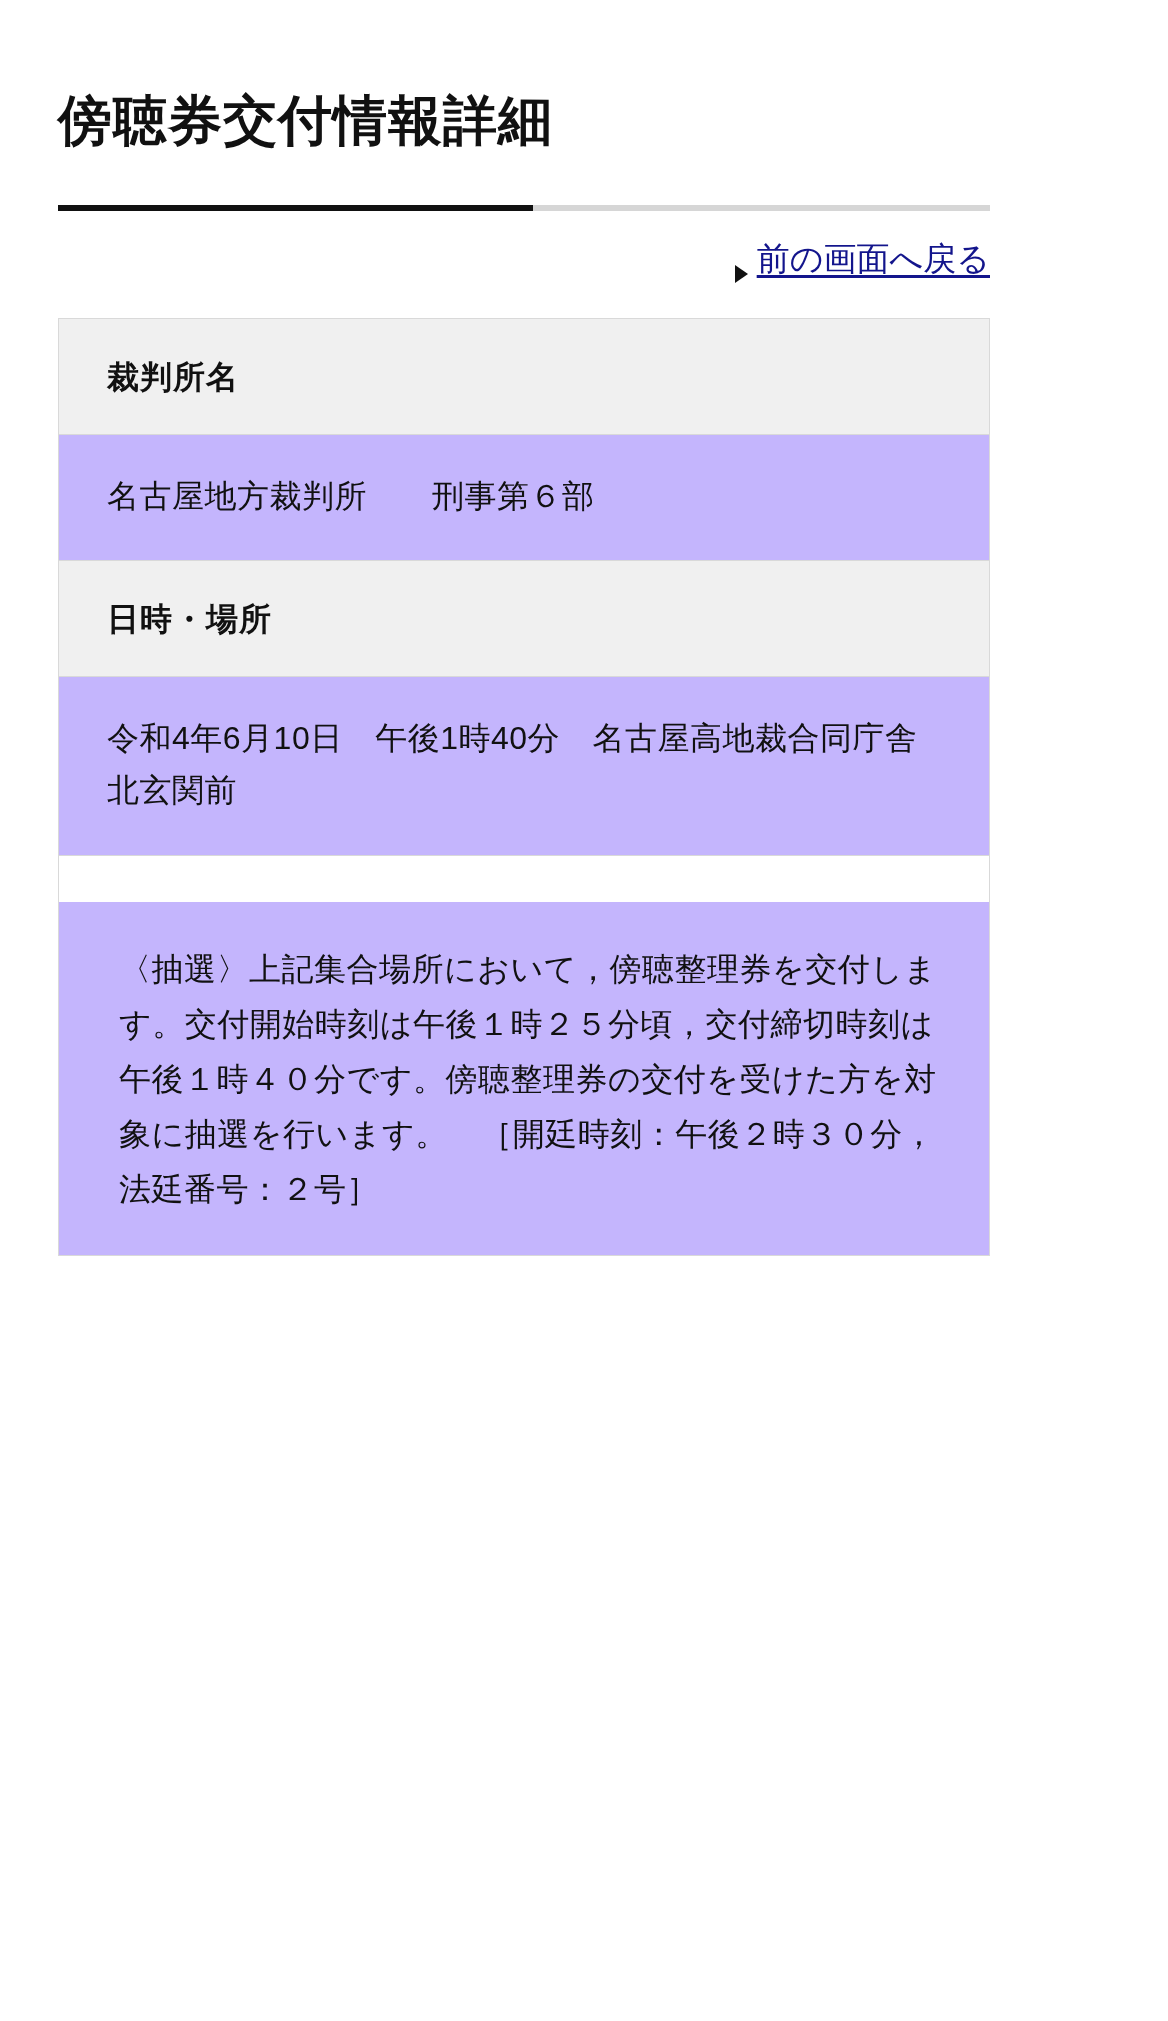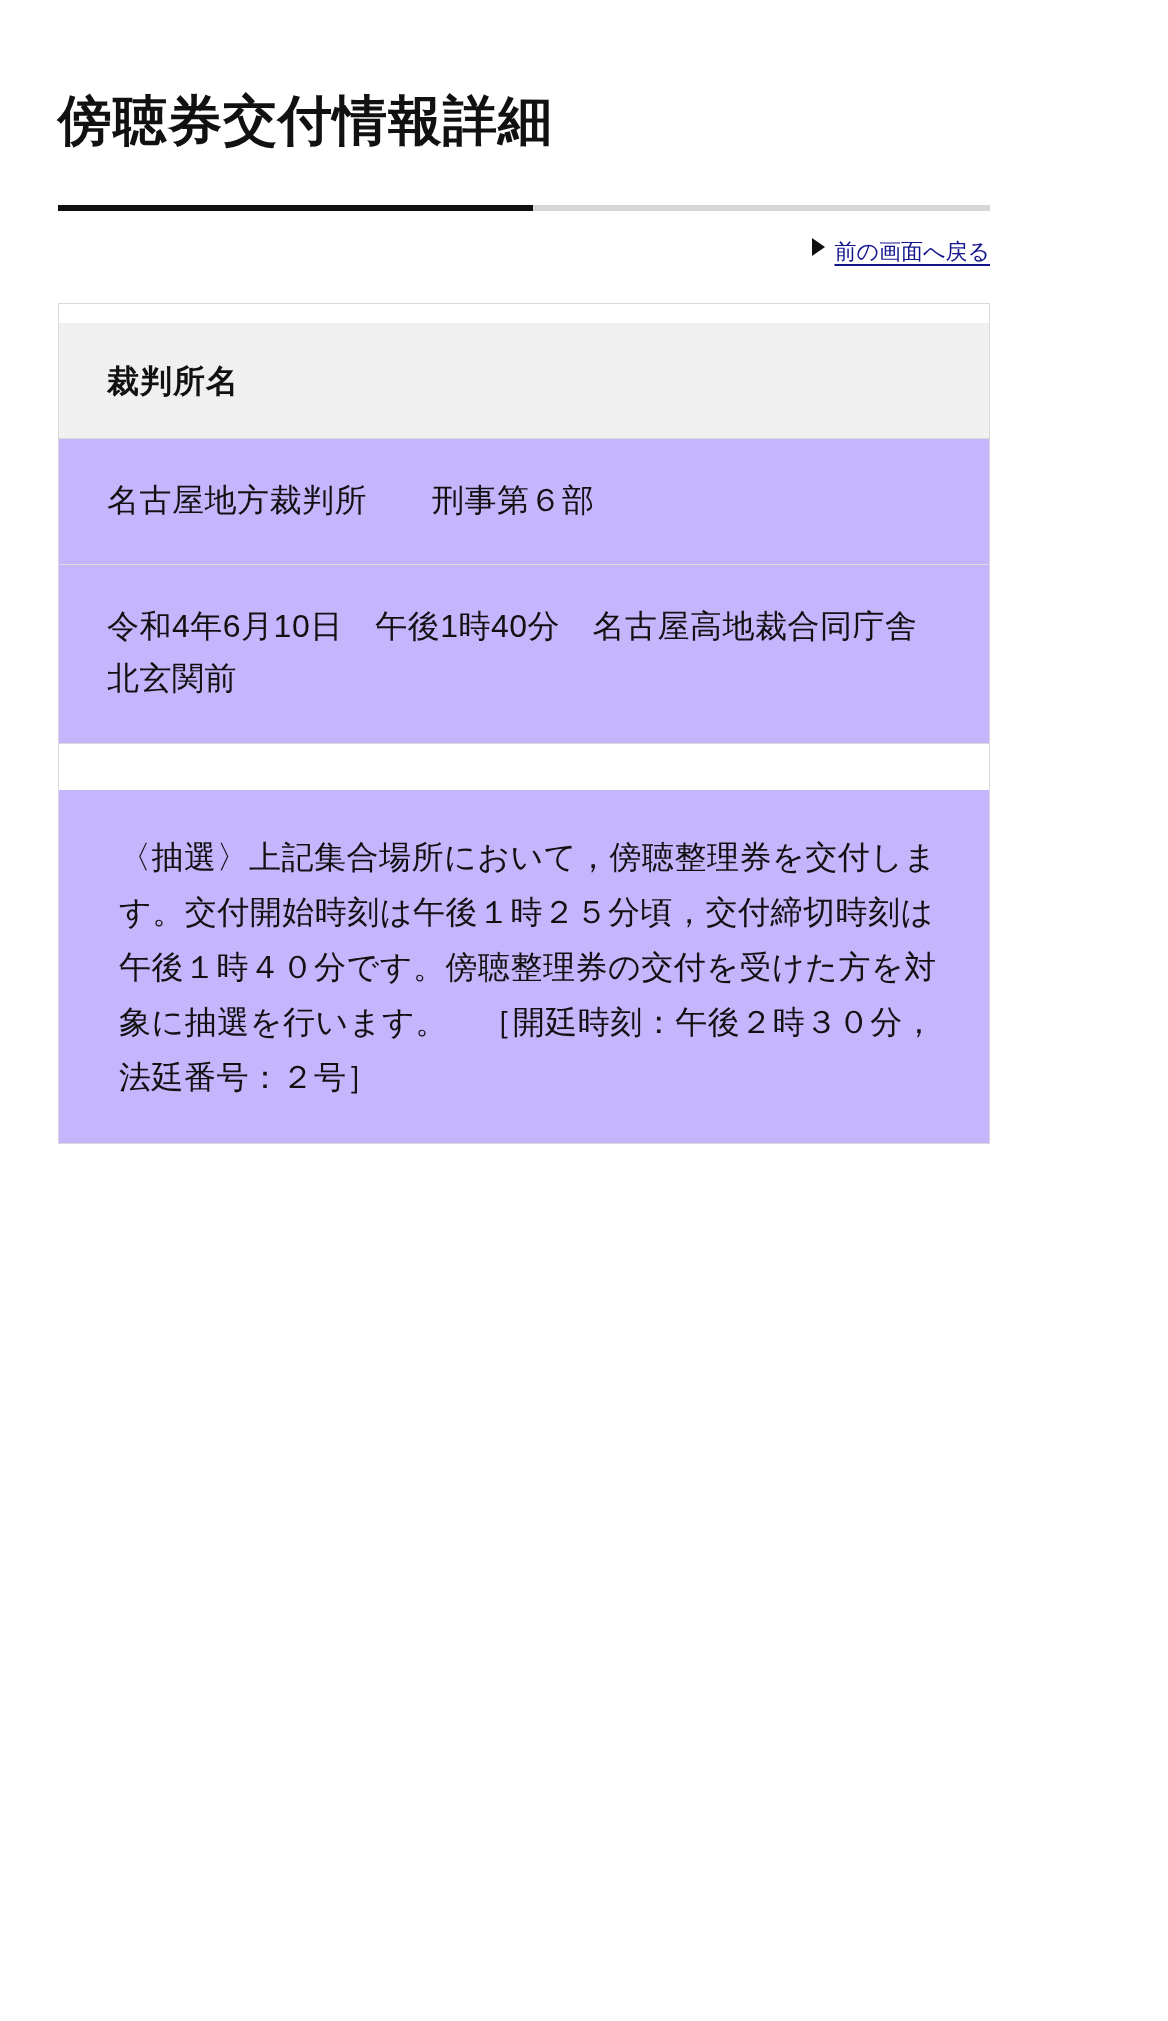--- a/index.html
+++ b/index.html
@@ -45,22 +45,22 @@
   }
   .back-row {
     display: flex;
     justify-content: flex-end;
     align-items: center;
     margin-top: 26px;
     margin-bottom: 36px;
   }
   .back-link {
     display: inline-flex;
-    align-items: flex-start;
-    font-size: 22px;
+    align-items: flex-end;
+    font-size: 33px;
     color: #13158c;
     text-decoration: none;
     cursor: pointer;
   }
   .back-link .label {
     text-decoration: underline;
     text-underline-offset: 5px;
   }
   .tri-icon {
     display: inline-block;
@@ -79,21 +79,20 @@
   }
   .row-head {
     background: #f0f0f0;
     border-bottom: 1px solid #d9d9d9;
     padding: 36px 52px 34px 48px;
     font-size: 32px;
     font-weight: bold;
     line-height: 1.4;
     letter-spacing: 1px;
     color: #111111;
-    margin-top: 19px;
   }
   .row-body {
     background: #c4b5fd;
     border-bottom: 1px solid #d9d9d9;
     padding: 36px 48px 38px 48px;
     font-size: 32px;
     line-height: 1.62;
     letter-spacing: 0.5px;
     color: #111111;
     white-space: pre-wrap;
@@ -120,20 +119,21 @@
       <span class="tri-icon"></span>
       <span class="label">前の画面へ戻る</span>
     </a>
   </div>
 
   <div class="detail-table">
 
     <div class="row-head">裁判所名</div>
     <div class="row-body">名古屋地方裁判所　　刑事第６部</div>
 
+    <div class="row-head">日時・場所</div>
     <div class="row-body">令和4年6月10日　午後1時40分　名古屋高地裁合同庁舎北玄関前</div>
 
 
     <div class="row-body indented">〈抽選〉上記集合場所において，傍聴整理券を交付します。交付開始時刻は午後１時２５分頃，交付締切時刻は午後１時４０分です。傍聴整理券の交付を受けた方を対象に抽選を行います。　［開廷時刻：午後２時３０分，法廷番号：２号］</div>
 
   </div>
 
 </div>
 
 </body></html>

